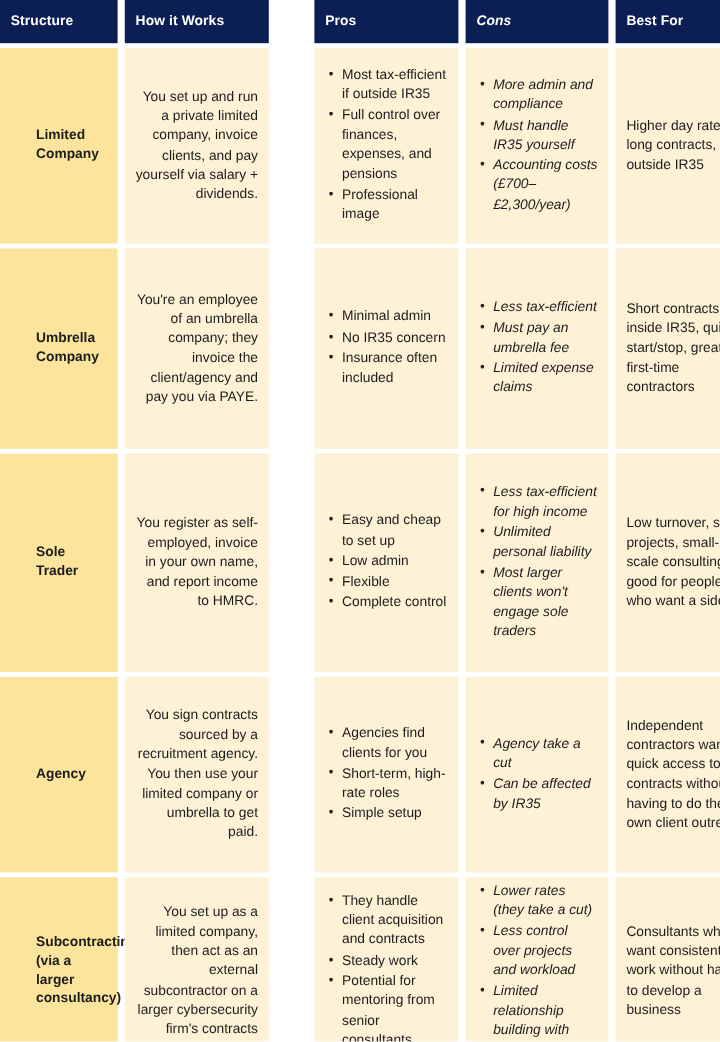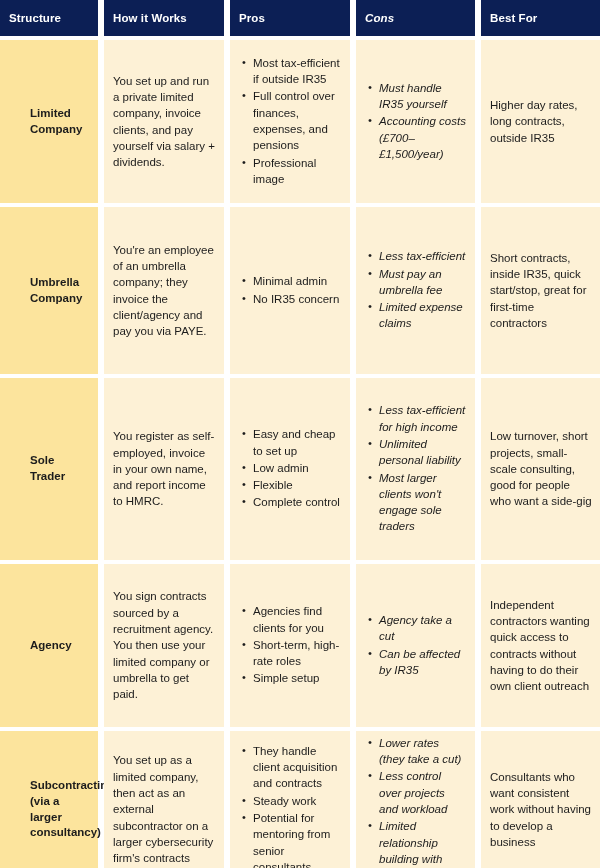--- a/index.html
+++ b/index.html
@@ -23,22 +23,22 @@
     display: flex;
     width: 600px;
     column-gap: 6px;
   }
   .row + .row {
     margin-top: 4px;
   }
 
   
   .c0 { width: 98px; flex: 0 0 98px; }
-  .c1 { width: 120px; flex: 0 0 120px; }
-  .c2 { width: 120px; flex: 0 0 120px; }
+  .c1 { width: 120px; flex: 0 0 120px; text-align: right; }
+  .c2 { width: 120px; flex: 0 0 120px; margin-left: 32px; }
   .c3 { width: 119px; flex: 0 0 119px; font-style: italic; }
   .c4 { width: 121px; flex: 0 0 121px; }
 
   
   .header-row .cell {
     background: #0c1f55;
     color: #ffffff;
     font-weight: bold;
     font-size: 11.5px;
     padding: 9px 8px 9px 9px;
@@ -135,40 +135,42 @@
     </div>
     <div class="cell c2">
       <ul class="bullets">
           <li>Most tax-efficient if outside IR35</li>
           <li>Full control over finances, expenses, and pensions</li>
           <li>Professional image</li>
         </ul>
     </div>
     <div class="cell c3">
       <ul class="bullets">
+          <li>More admin and compliance</li>
           <li>Must handle IR35 yourself</li>
-          <li>Accounting costs (£700–£1,500/year)</li>
+          <li>Accounting costs (£700–£2,300/year)</li>
         </ul>
     </div>
     <div class="cell c4">
       <p class="plain">Higher day rates, long contracts, outside IR35</p>
     </div>
   </div>
 
   <div class="row body-row r2">
     <div class="cell c0">
       <div class="struct-label">Umbrella Company</div>
     </div>
     <div class="cell c1">
       <p class="plain">You're an employee of an umbrella company; they invoice the client/agency and pay you via PAYE.</p>
     </div>
     <div class="cell c2">
       <ul class="bullets">
           <li>Minimal admin</li>
           <li>No IR35 concern</li>
+          <li>Insurance often included</li>
         </ul>
     </div>
     <div class="cell c3">
       <ul class="bullets">
           <li>Less tax-efficient</li>
           <li>Must pay an umbrella fee</li>
           <li>Limited expense claims</li>
         </ul>
     </div>
     <div class="cell c4">

